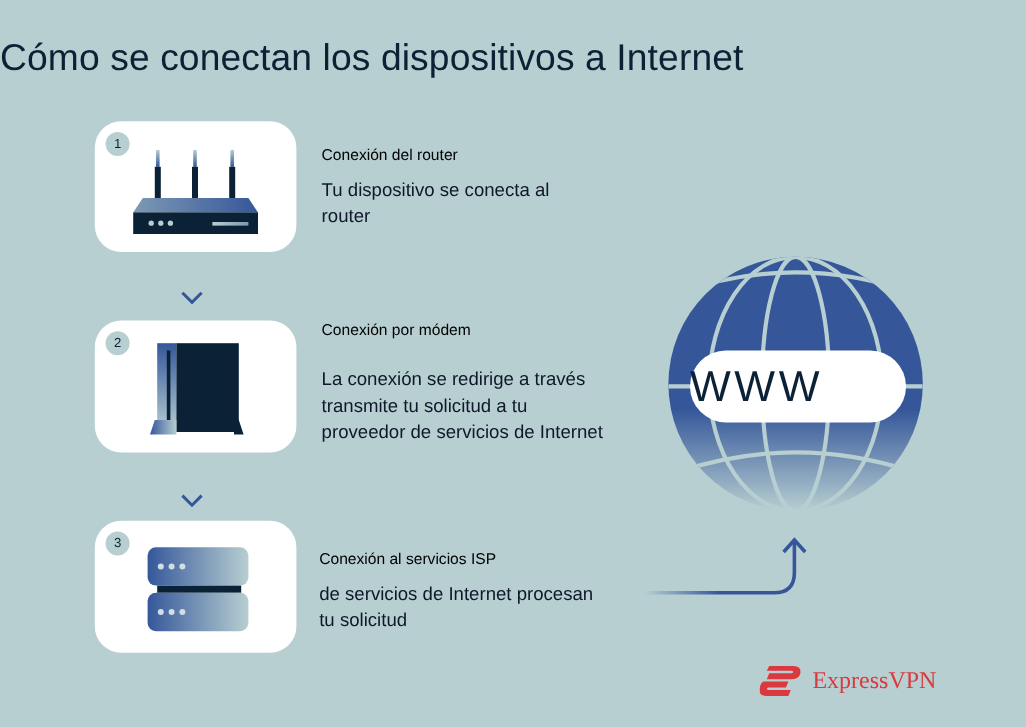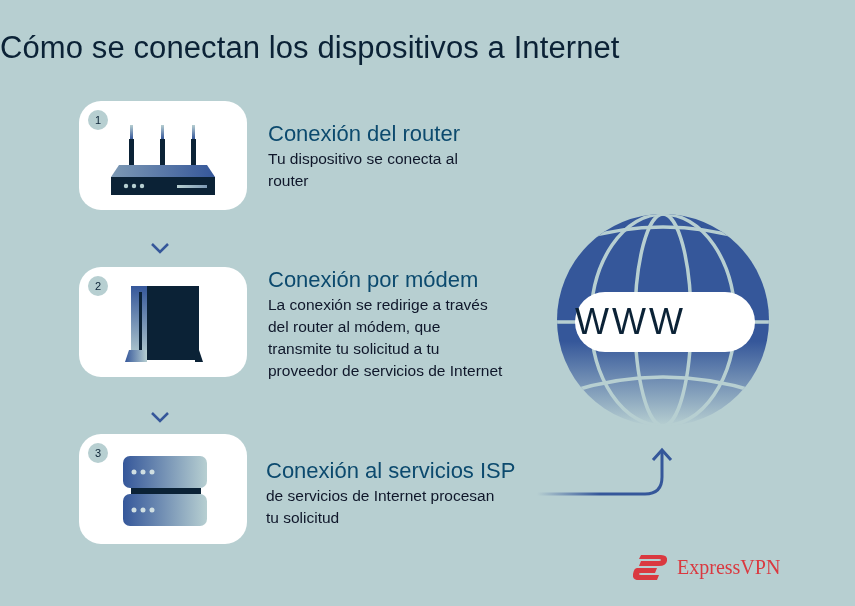--- a/index.html
+++ b/index.html
@@ -12,21 +12,21 @@
     font-size:31px; font-weight:400; color:#0b2236; letter-spacing:0.1px;
   }
   .card {
     position:absolute; left:79px; width:168px; background:#fff; border-radius:22px;
   }
   .badge {
     position:absolute; left:9px; top:9px; width:20px; height:20px; border-radius:50%;
     background:#b7cfd1; font-size:11px; line-height:20px; text-align:center; color:#0b2236;
   }
   .chev { position:absolute; left:150px; width:20px; height:12px; }
-  .step-title { position:absolute; font-size:22px; color:#0c4a6e; }
+  .step-title { position:absolute; font-size:13px; color:#000000; }
   .step-desc { position:absolute; font-size:15.5px; line-height:22px; color:#0f172a; width:290px; }
   .globe { position:absolute; left:555px; top:212px; width:216px; height:216px; }
   .arrow { position:absolute; left:535px; top:440px; width:140px; height:60px; }
   .logo { position:absolute; left:633px; top:553px; display:flex; align-items:center; gap:8px; }
   .logo-text { font-family:"Liberation Serif", "DejaVu Serif", serif; font-size:20px; color:#da3940; }
 </style>
 </head>
 <body>
 
 <div class="title">Cómo se conectan los dispositivos a Internet</div>
@@ -113,23 +113,22 @@
   </svg>
 </div>
 
 <div class="step-title" style="left:268px;top:121px">Conexión del router</div>
 <div class="step-desc" style="left:268px;top:148px">
   <div>Tu dispositivo se conecta al</div>
   <div>router</div>
 </div>
 
 <div class="step-title" style="left:268px;top:267px">Conexión por módem</div>
-<div class="step-desc" style="left:268px;top:294px">
+<div class="step-desc" style="left:268px;top:306px">
   <div>La conexión se redirige a través</div>
-  <div>del router al módem, que</div>
   <div>transmite tu solicitud a tu</div>
   <div>proveedor de servicios de Internet</div>
 </div>
 
 <div class="step-title" style="left:266px;top:458px">Conexión al servicios ISP</div>
 <div class="step-desc" style="left:266px;top:485px">
   <div>de servicios de Internet procesan</div>
   <div>tu solicitud</div>
 </div>
 

